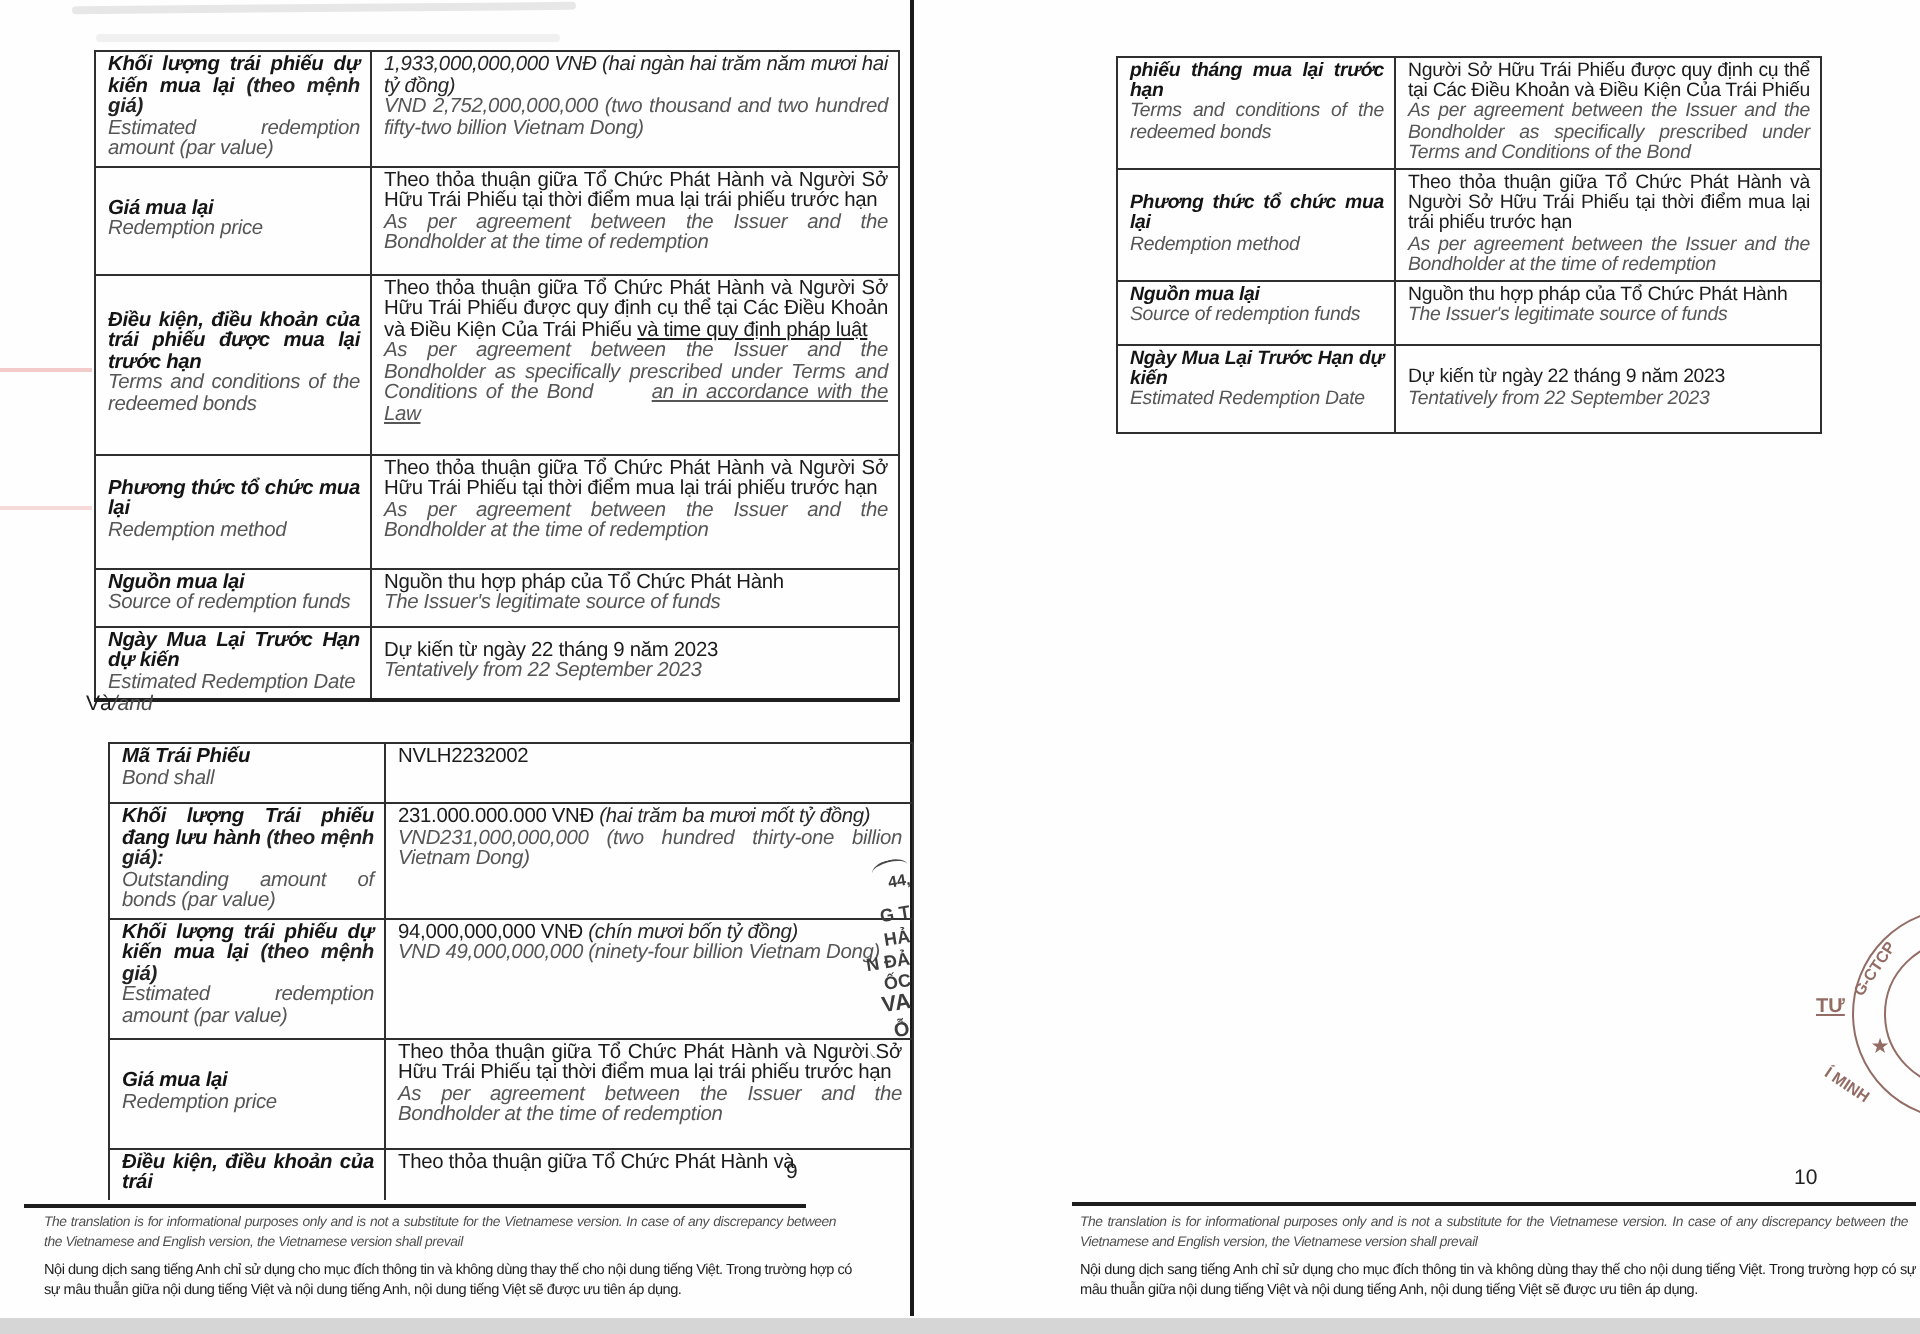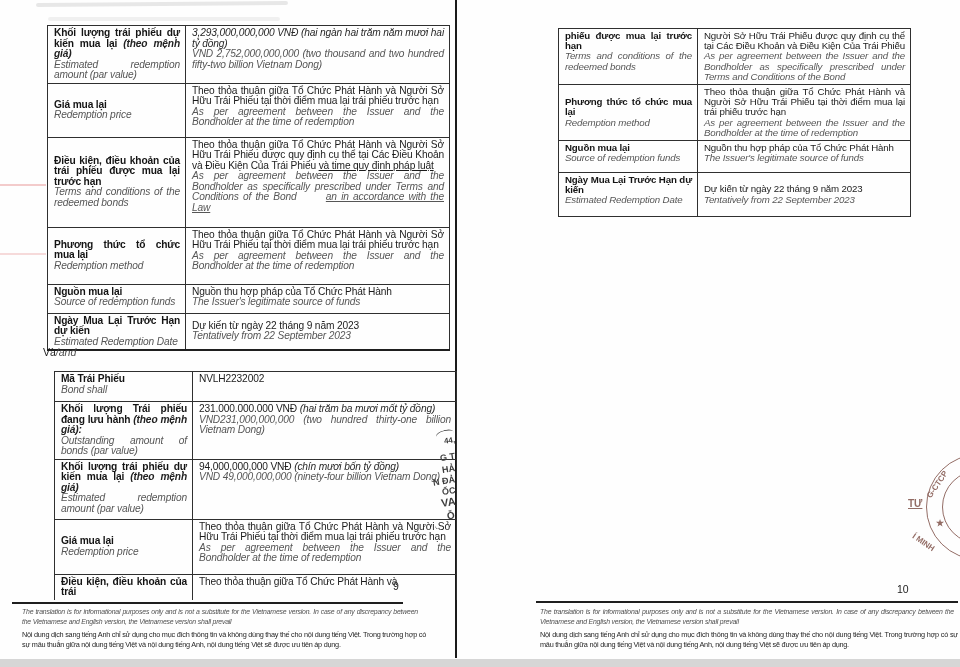--- a/index.html
+++ b/index.html
@@ -14,21 +14,21 @@
   .page-edge{position:absolute;left:455px;top:0;width:2px;height:658px;background:#1a1a1a;}
   .bottom-band{position:absolute;left:0;top:659px;width:100%;height:8px;background:#d6d6d6;}
 
   
   table{border-collapse:collapse;table-layout:fixed;position:absolute;}
   td{vertical-align:top;border:1.5px solid #2f2f2f;padding:2px 5px 2px 6px;
      letter-spacing:-0.15px;overflow:hidden;}
   td.vc{vertical-align:middle;}
   tr.cut td{border-bottom:none;}
   .blk{margin:0;text-align:justify;}
-  .s-b {font-weight:bold;color:#141414;}
+  .s-b {font-weight:bold;color:#141414;font-style:italic;}
   .s-bi{font-weight:bold;font-style:italic;color:#222;}
   .s-r {color:#1b1b1b;}
   .s-ri{font-style:italic;color:#272727;}
   .s-i {font-style:italic;color:#565656;}
   .s-ru{color:#1b1b1b;text-decoration:underline;}
   .s-iu{font-style:italic;color:#565656;text-decoration:underline;margin-left:25px;}
 
   #p9t1{left:47px;top:25px;width:402px;font-size:10.2px;line-height:10.5px;}
   #p9t1 tr:last-child td{border-bottom:2.5px solid #1f1f1f;}
   #p9t2{left:54px;top:371px;width:402px;font-size:10.2px;line-height:10.5px;}
@@ -90,21 +90,21 @@
         <col class="c-lab9">
         <col class="c-val9">
       </colgroup>
   <tbody>
         <tr style="height: 48px;">
           <td class="lab">
             <p class="blk"><span class="s-b">Khối lượng trái phiếu dự kiến mua lại </span><span class="s-bi">(theo mệnh giá)</span></p>
             <p class="blk"><span class="s-i">Estimated redemption amount (par value)</span></p>
           </td>
           <td class="val">
-            <p class="blk"><span class="s-ri">3,293,000,000,000 VNĐ (hai ngàn hai trăm năm mươi hai tỷ đồng)</span></p>
+            <p class="blk"><span class="s-ri">1,933,000,000,000 VNĐ (hai ngàn hai trăm năm mươi hai tỷ đồng)</span></p>
             <p class="blk"><span class="s-i">VND 2,752,000,000,000 (two thousand and two hundred fifty-two billion Vietnam Dong)</span></p>
           </td>
         </tr>
         <tr style="height: 54px;">
           <td class="lab vc">
             <p class="blk"><span class="s-b">Giá mua lại</span></p>
             <p class="blk"><span class="s-i">Redemption price</span></p>
           </td>
           <td class="val">
             <p class="blk"><span class="s-r">Theo thỏa thuận giữa Tổ Chức Phát Hành và Người Sở Hữu Trái Phiếu tại thời điểm mua lại trái phiếu trước hạn</span></p>
@@ -220,21 +220,21 @@
   <p class="foot-vn fv9">Nội dung dịch sang tiếng Anh chỉ sử dụng cho mục đích thông tin và không dùng thay thế cho nội dung tiếng Việt. Trong trường hợp có sự mâu thuẫn giữa nội dung tiếng Việt và nội dung tiếng Anh, nội dung tiếng Việt sẽ được ưu tiên áp dụng.</p>
 
   <table id="p10t1">
     <colgroup>
         <col class="c-lab10">
         <col class="c-val10">
       </colgroup>
   <tbody>
         <tr style="height: 54px;">
           <td class="lab">
-            <p class="blk"><span class="s-b">phiếu được mua lại trước hạn</span></p>
+            <p class="blk"><span class="s-b">phiếu tháng mua lại trước hạn</span></p>
             <p class="blk"><span class="s-i">Terms and conditions of the redeemed bonds</span></p>
           </td>
           <td class="val">
             <p class="blk"><span class="s-r">Người Sở Hữu Trái Phiếu được quy định cụ thể tại Các Điều Khoản và Điều Kiện Của Trái Phiếu</span></p>
             <p class="blk"><span class="s-i">As per agreement between the Issuer and the Bondholder as specifically prescribed under Terms and Conditions of the Bond</span></p>
           </td>
         </tr>
         <tr style="height: 54px;">
           <td class="lab vc">
             <p class="blk"><span class="s-b">Phương thức tổ chức mua lại</span></p>

